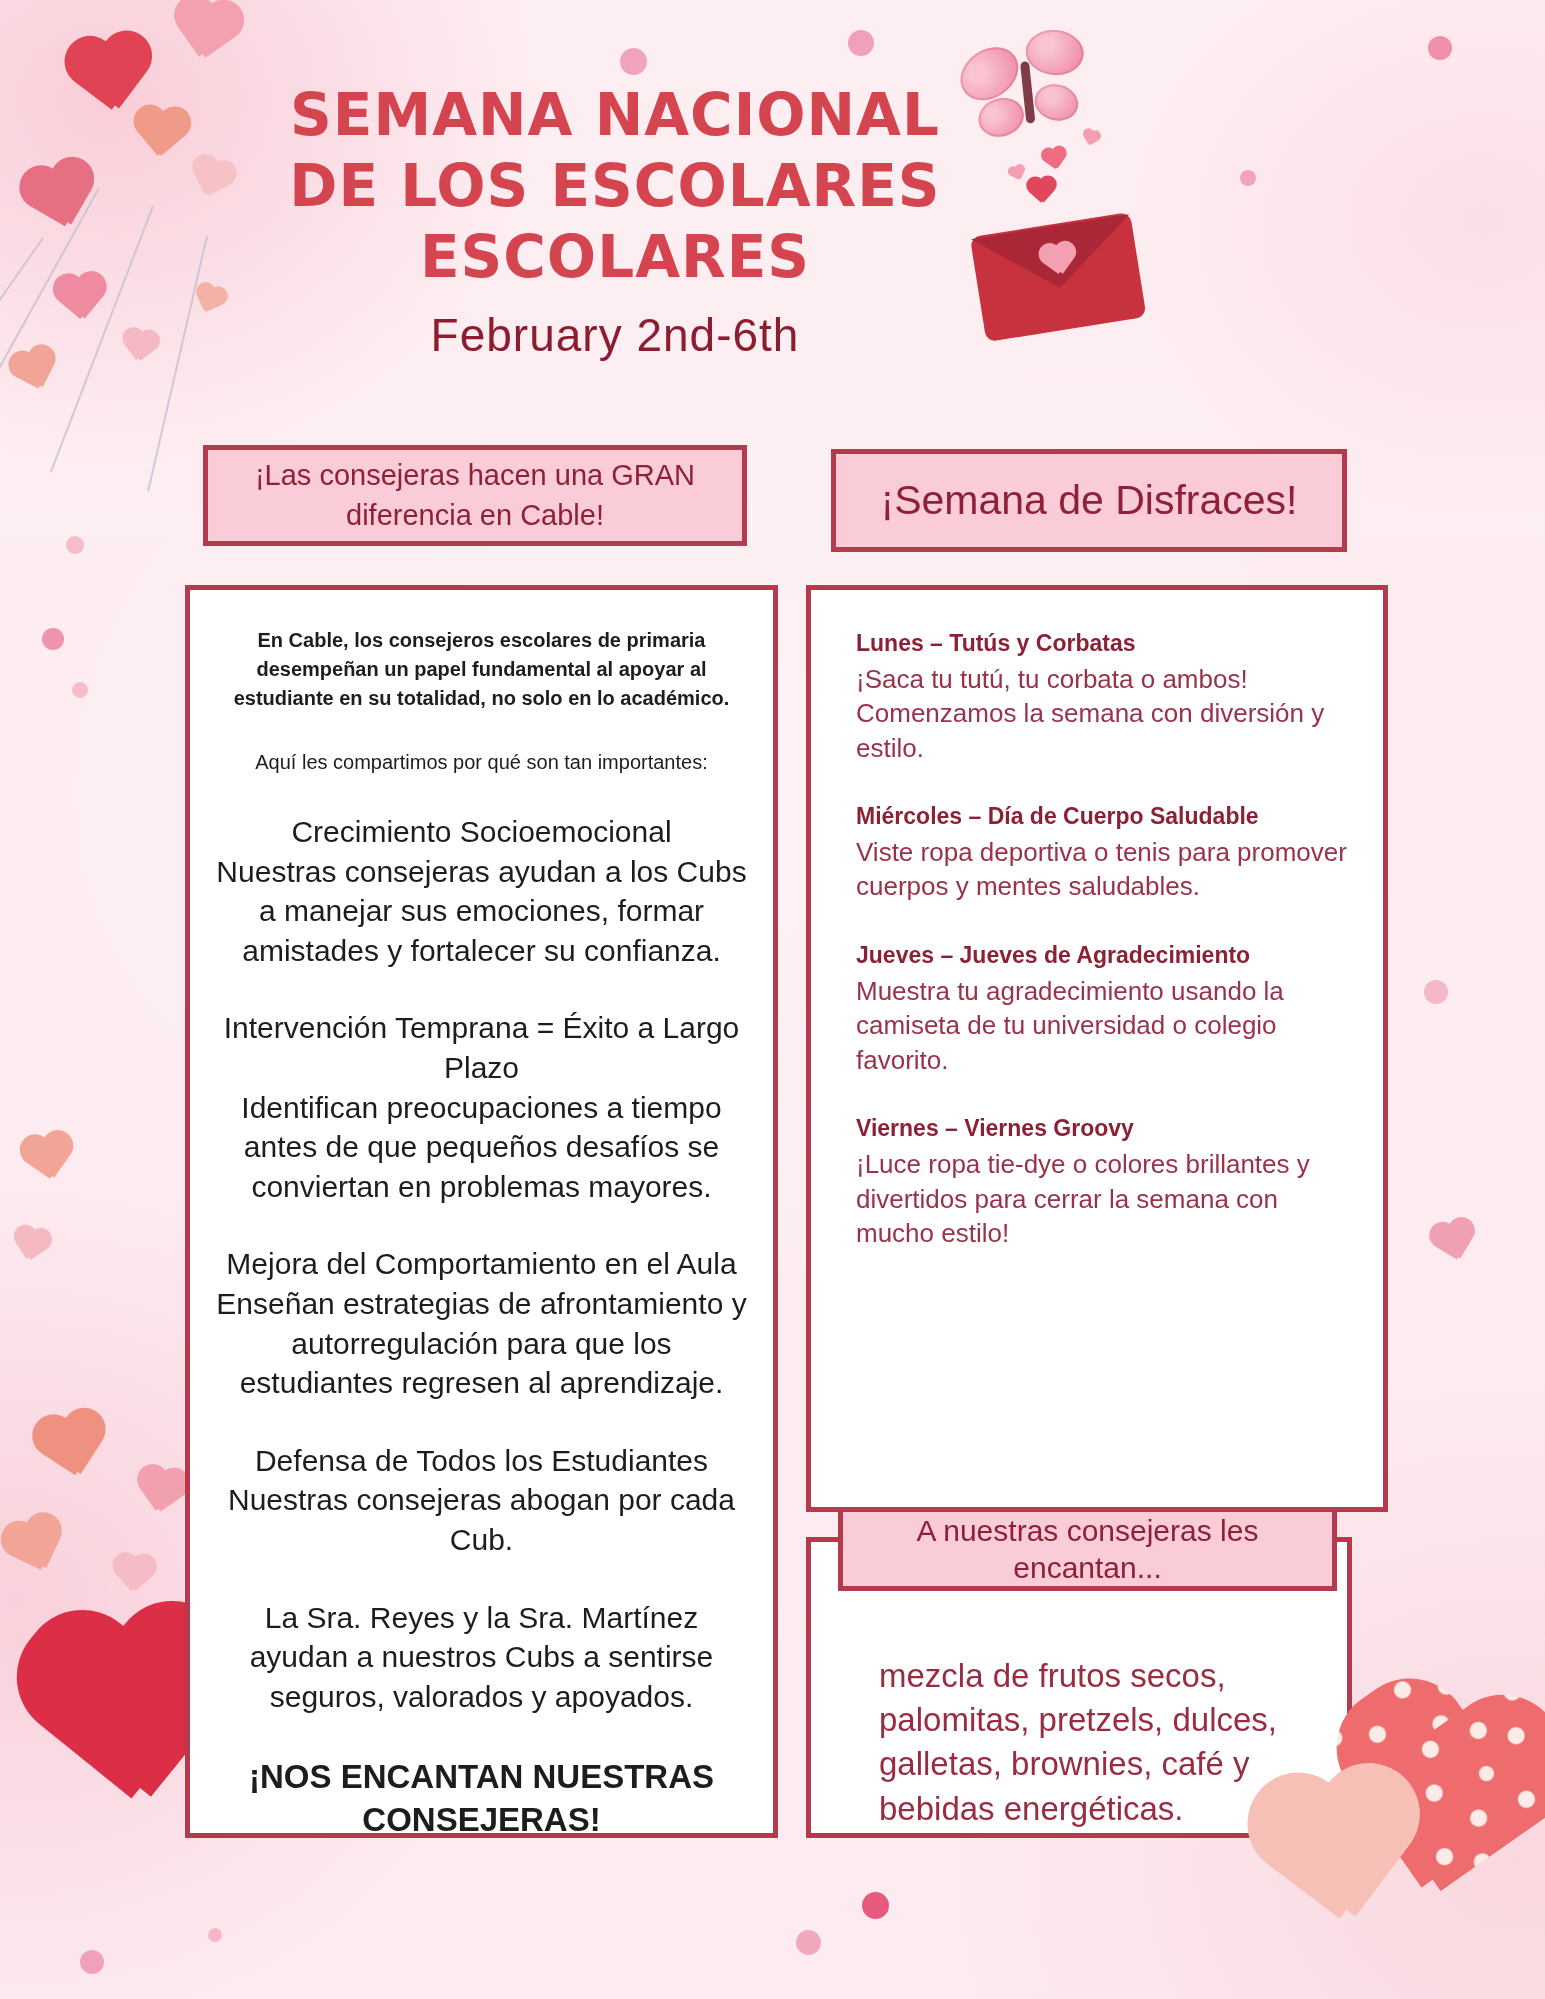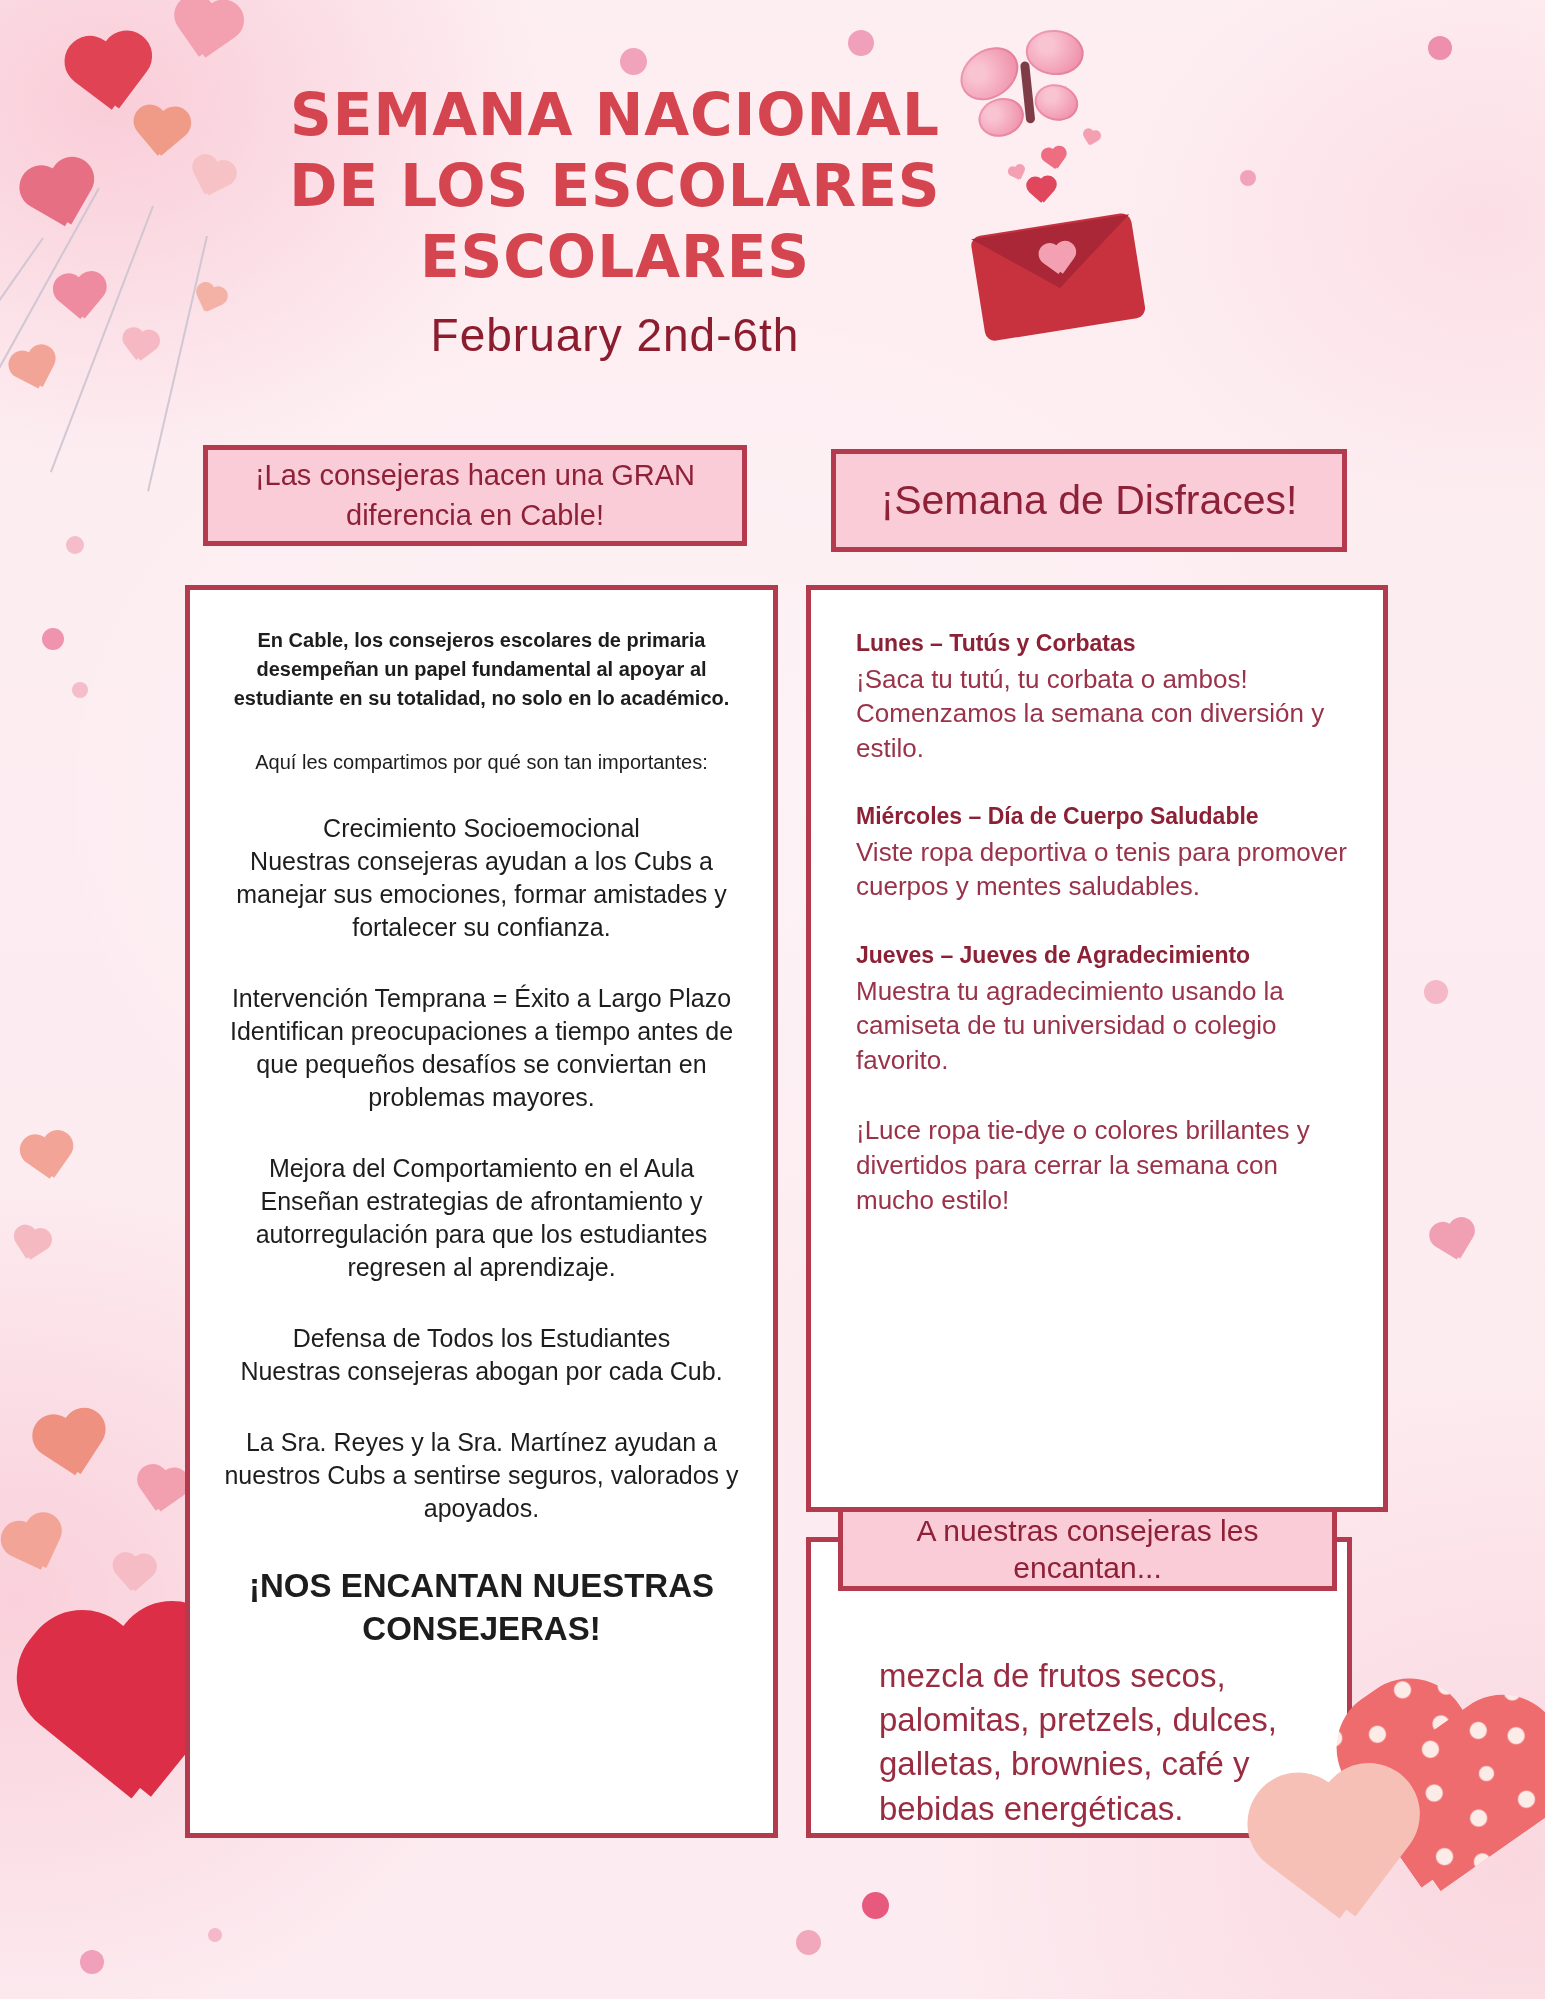--- a/index.html
+++ b/index.html
@@ -57,21 +57,21 @@
   .banner-right{left:831px;top:443px;width:516px;height:103px;font-size:41px;margin-top:6px;}
   .banner-treats{left:838px;top:1507px;width:499px;height:84px;font-size:30px;line-height:1.25;z-index:4;}
   
   .wbox{position:absolute;background:#ffffff;border:5px solid #b43a4d;box-sizing:border-box;z-index:2;}
   .box-left{left:185px;top:585px;width:593px;height:1253px;padding:36px 24px 0 24px;
     text-align:center;color:#1d1d1d;}
   .box-days{left:806px;top:585px;width:582px;height:927px;padding:38px 35px 0 45px;color:#9a3249;}
   .box-treats{left:806px;top:1537px;width:546px;height:301px;padding:112px 20px 0 68px;color:#9a2c42;}
   .intro-bold{font-weight:bold;font-size:20px;line-height:1.45;margin-bottom:38px;}
   .lead-in{font-weight:normal;font-size:20px;margin-bottom:38px;}
-  .sec{font-size:25px;line-height:1.32;margin-bottom:38px;}
+  .sec{font-size:30px;line-height:1.32;margin-bottom:38px;}
   .sec-h:empty{display:none;}
   .closing{font-weight:bold;font-size:33px;line-height:1.3;margin-top:40px;}
   .day{margin-bottom:36px;}
   .day-h{font-weight:bold;font-size:23px;color:#8c2136;line-height:1.33;margin-bottom:3px;}
   .day-b{font-size:26px;line-height:1.33;}
   .treats-text{font-size:33px;line-height:1.34;}
 </style>
 </head>
 <body>
 
@@ -184,20 +184,21 @@
     </div>
     <div class="day">
       <div class="day-h">Miércoles – Día de Cuerpo Saludable</div>
       <div class="day-b">Viste ropa deportiva o tenis para promover cuerpos y mentes saludables.</div>
     </div>
     <div class="day">
       <div class="day-h">Jueves – Jueves de Agradecimiento</div>
       <div class="day-b">Muestra tu agradecimiento usando la camiseta de tu universidad o colegio favorito.</div>
     </div>
     <div class="day">
+      <div class="day-h">Viernes – Viernes Groovy</div>
       <div class="day-b">¡Luce ropa tie-dye o colores brillantes y divertidos para cerrar la semana con mucho estilo!</div>
     </div>
   </div>
 
   <div class="wbox box-treats">
     <div class="treats-text">mezcla de frutos secos, palomitas, pretzels, dulces, galletas, brownies, café y bebidas energéticas.</div>
   </div>
   <div class="banner banner-treats">A nuestras consejeras les encantan...</div>
 
   <div class="heart dotted" style="--c:#ee6b6e;left:1308px;top:1700px;width:252px;height:230px;transform:rotate(10deg);z-index:5;"></div>

